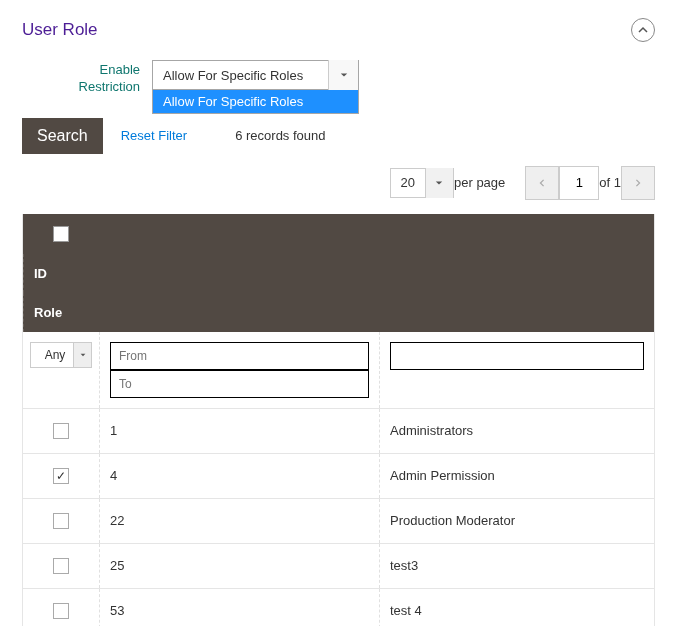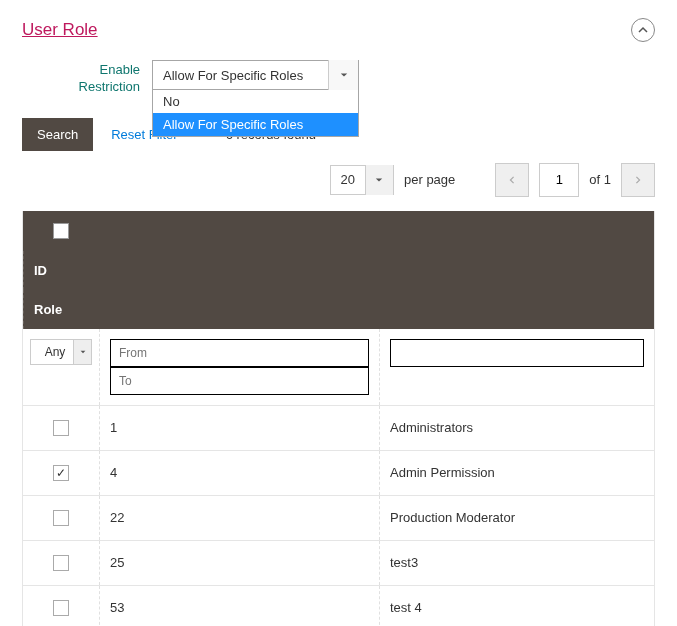--- a/index.html
+++ b/index.html
@@ -5,21 +5,21 @@
   * { box-sizing: border-box; }
   body {
     margin: 0;
     font-family: Arial, Helvetica, sans-serif;
     font-size: 13px;
     color: #333;
     width: 677px;
     padding: 18px 22px 10px 22px;
   }
   .header-row { display: flex; align-items: center; justify-content: space-between; margin-bottom: 14px; }
-  .section-title { font-size: 17px; color: #be185d; text-decoration: underline; }
+  .section-title { font-size: 17px; color: #4c1d95; }
   .collapse-btn {
     width: 24px; height: 24px; border: 1px solid #888; border-radius: 50%;
     display: flex; align-items: center; justify-content: center;
     background: #fff; cursor: pointer;
   }
   .collapse-btn svg { width: 10px; height: 10px; }
 
   .restriction-row { display: flex; align-items: flex-start; margin-top: 18px; margin-bottom: 22px; position: relative; }
   .restriction-label { width: 130px; text-align: right; padding-right: 12px; color: #0f766e; line-height: 1.3; font-size: 13px; padding-top:2px;}
   .select-wrap { position: relative; width: 207px; }
@@ -38,26 +38,26 @@
   .dropdown {
     position: absolute; top: 30px; left: 0; width: 207px;
     border: 1px solid #a6a6a6; border-top: none; background: #fff; z-index: 5;
   }
   .dropdown .opt { padding: 4px 10px; font-size: 13px; color: #333; cursor:pointer;}
   .dropdown .opt.sel { background: #1e90ff; color: #fff; }
 
   .toolbar { display: flex; align-items: center; gap: 18px; margin-bottom: 12px; }
   .btn-search {
     background: #514943; color: #fff; border: none;
-    padding: 9px 15px; font-size: 13px; cursor: pointer;
+    padding: 9px 15px; font-size: 16px; cursor: pointer;
   }
   .link-reset { color: #007bdb; cursor: pointer; font-size: 13px; }
   .records-found { color: #333; font-size: 13px; margin-left: 30px; }
 
-  .pager-row { display: flex; align-items: center; justify-content: flex-end; gap: 10px; margin-bottom: 14px; }
+  .pager-row { display: flex; align-items: center; justify-content: flex-end; margin-bottom: 14px; }
   .pager-row .per-page-sel {
     display: flex; align-items: center; height: 30px; border: 1px solid #ccc; background:#fff;
   }
   .pager-row .per-page-sel .txt { padding: 0 10px; min-width: 28px; text-align:center; }
   .pager-row .per-page-sel .arrow {
     width: 28px; height: 30px; border-left: 1px solid #ccc; background:#f1f1f1;
     display:flex; align-items:center; justify-content:center;
   }
   .per-page-label { font-size:13px; }
   .nav-btn {
@@ -112,21 +112,20 @@
   <div class="select-wrap">
     <div class="select-display">
       <div class="txt">Allow For Specific Roles</div>
       <div class="select-arrow">
         <svg viewBox="0 0 10 10">
             <path d="M1 3 L5 7 L9 3 Z"></path>
           </svg>
       </div>
     </div>
     <div class="dropdown">
-      <div class="opt">No</div>
       <div class="opt sel">Allow For Specific Roles</div>
     </div>
   </div>
 </div>
 
 <div class="toolbar">
   <button class="btn-search">Search</button>
   <span class="link-reset">Reset Filter</span>
   <span class="records-found">6 records found</span>
 </div>

